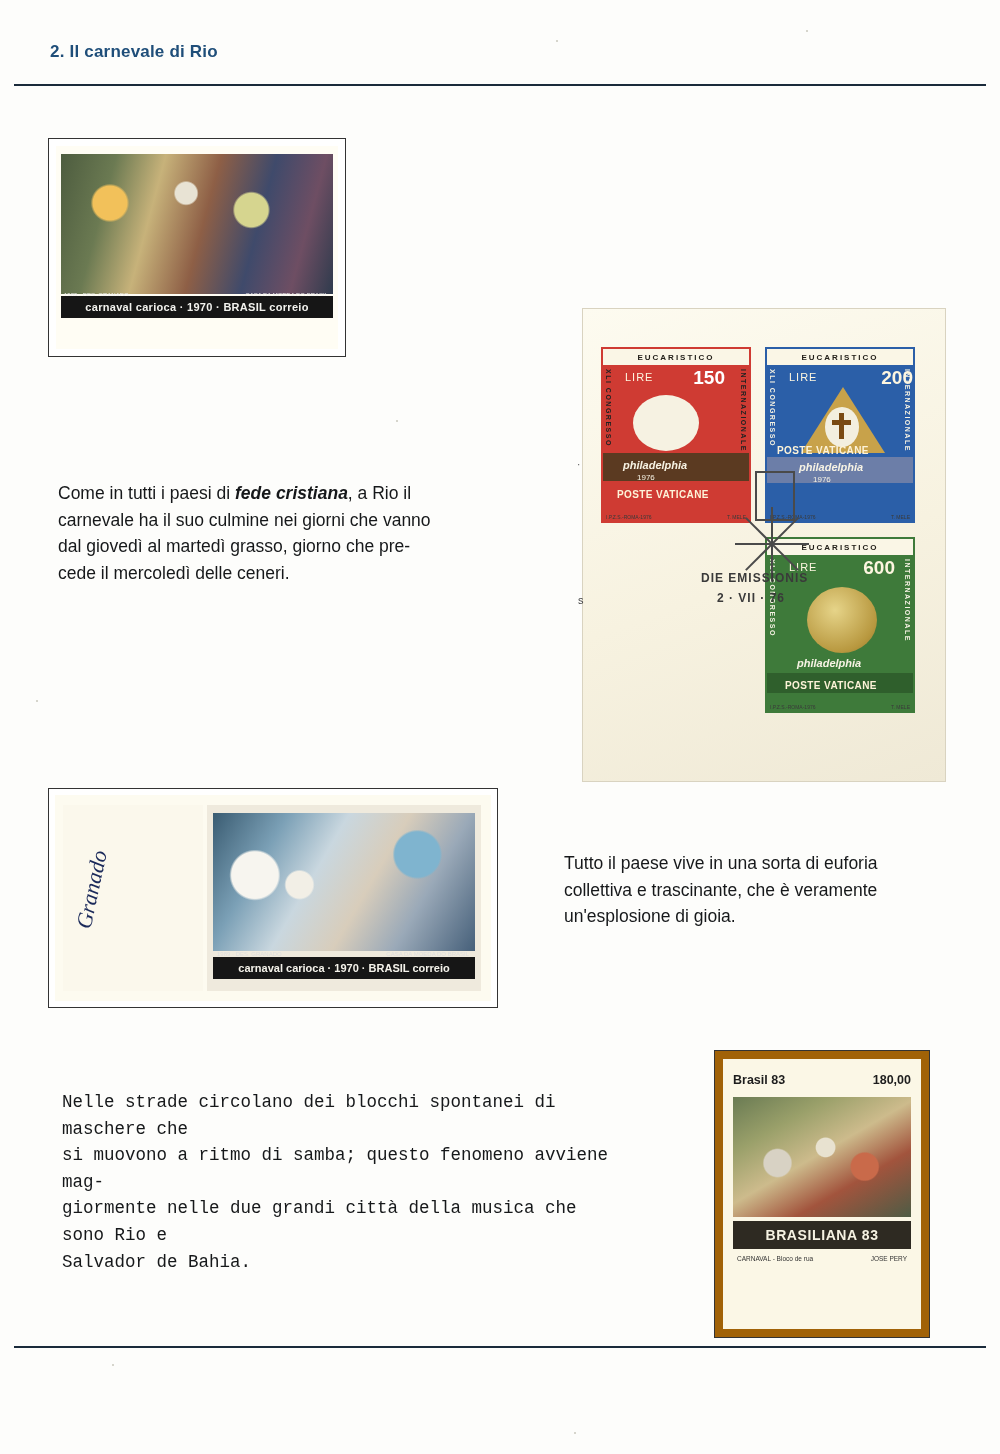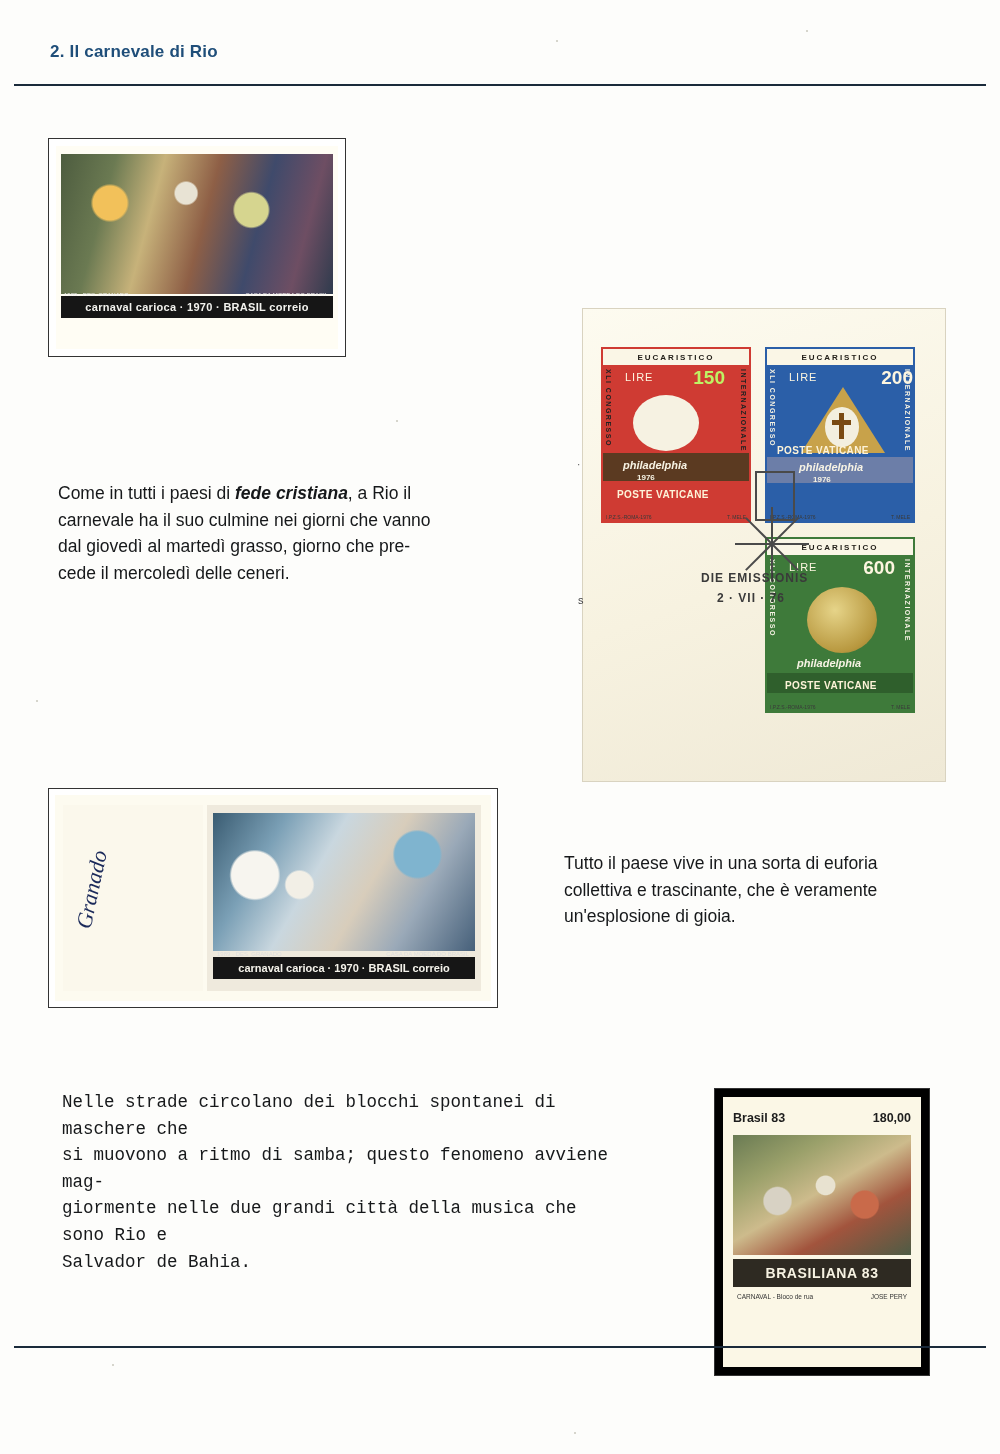--- a/index.html
+++ b/index.html
@@ -140,21 +140,21 @@
     position: absolute; font-size: 11px; font-weight: normal; letter-spacing: 1px;
   }
   .vstamp .val {
     position: absolute; font-size: 19px; font-weight: bold;
   }
   .vstamp .phila {
     position: absolute; font-size: 11px; font-weight: bold; font-style: italic;
     color: #f7f3e4;
   }
   .vstamp .yr {
-    position: absolute; font-size: 8px; color: #f7f3e4; font-weight: bold;
+    position: absolute; font-size: 8px; color: #f7f3e4; font-weight: normal;
   }
   .vstamp .poste {
     position: absolute; font-size: 10px; font-weight: bold; letter-spacing: 0.4px;
   }
   .vstamp .bottomcode {
     position: absolute; bottom: 1px; left: 3px; font-size: 5px; color: #3a3a3a;
   }
   .vstamp .bottomcode.r { left: auto; right: 3px; }
 
   #v1 { left: 18px; top: 38px; width: 150px; height: 176px; background: #cf3b33; }
@@ -235,21 +235,21 @@
   #fig3 .caption {
     position: absolute; left: 6px; right: 6px; top: 152px; height: 22px;
     background: #161616; color: #f4f2ea;
     font-size: 11px; font-weight: bold;
     display: flex; align-items: center; justify-content: center;
   }
 
   
   #fig4 {
     left: 714px; top: 1050px; width: 216px; height: 288px;
-    border: 1px solid #333; background: #000000; margin-top: 38px;
+    border: 1px solid #333; background: #a16207;
   }
   #fig4 .inner { position: absolute; left: 8px; top: 8px; right: 8px; bottom: 8px; background: #fbf7e6; }
   #fig4 .hdr {
     position: absolute; left: 10px; right: 10px; top: 10px; height: 22px;
     display: flex; align-items: center; justify-content: space-between;
     font-size: 12.5px; font-weight: bold; color: #1d1d1d;
   }
   #fig4 .art {
     position: absolute; left: 10px; right: 10px; top: 38px; height: 120px;
     background:
@@ -303,21 +303,21 @@
   </div>
 
   <div class="figure" id="fig2">
     <div class="cover-bg"></div>
 
     <div class="vstamp" id="v1">
       <div class="topband">EUCARISTICO</div>
       <div class="sidetxt" style="left:2px; top:20px;">XLI CONGRESSO</div>
       <div class="sidetxt" style="right:2px; top:20px;">INTERNAZIONALE</div>
       <div class="lire" style="left:22px; top:22px; color:#fdf6e0;">LIRE</div>
-      <div class="val" style="right:24px; top:18px; color:#bef264;">150</div>
+      <div class="val" style="right:24px; top:18px; color:#ffffff;">150</div>
       <div class="disc"></div>
       <div class="band"></div>
       <div class="phila" style="left:20px; top:110px;">philadelphia</div>
       <div class="yr" style="left:34px; top:124px;">1976</div>
       <div class="poste" style="left:14px; top:140px; color:#fdf3d8;">POSTE VATICANE</div>
       <div class="bottomcode">I.P.Z.S.-ROMA-1976</div>
       <div class="bottomcode r">T. MELE</div>
     </div>
 
     <div class="vstamp" id="v2">

